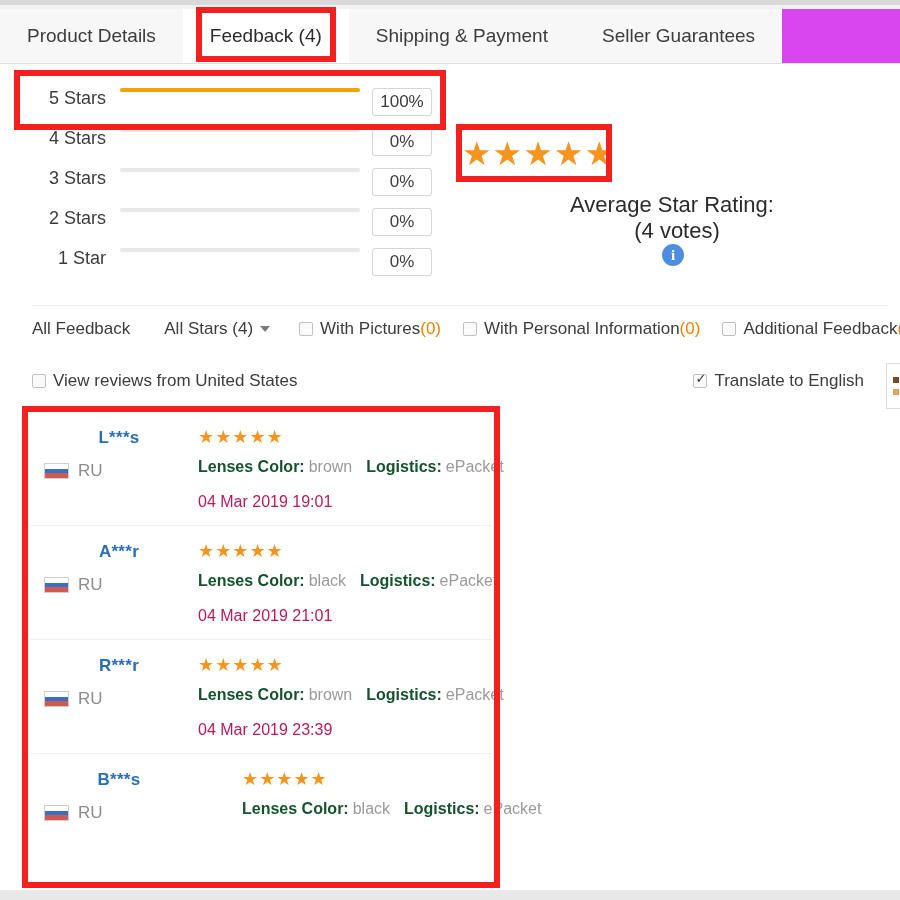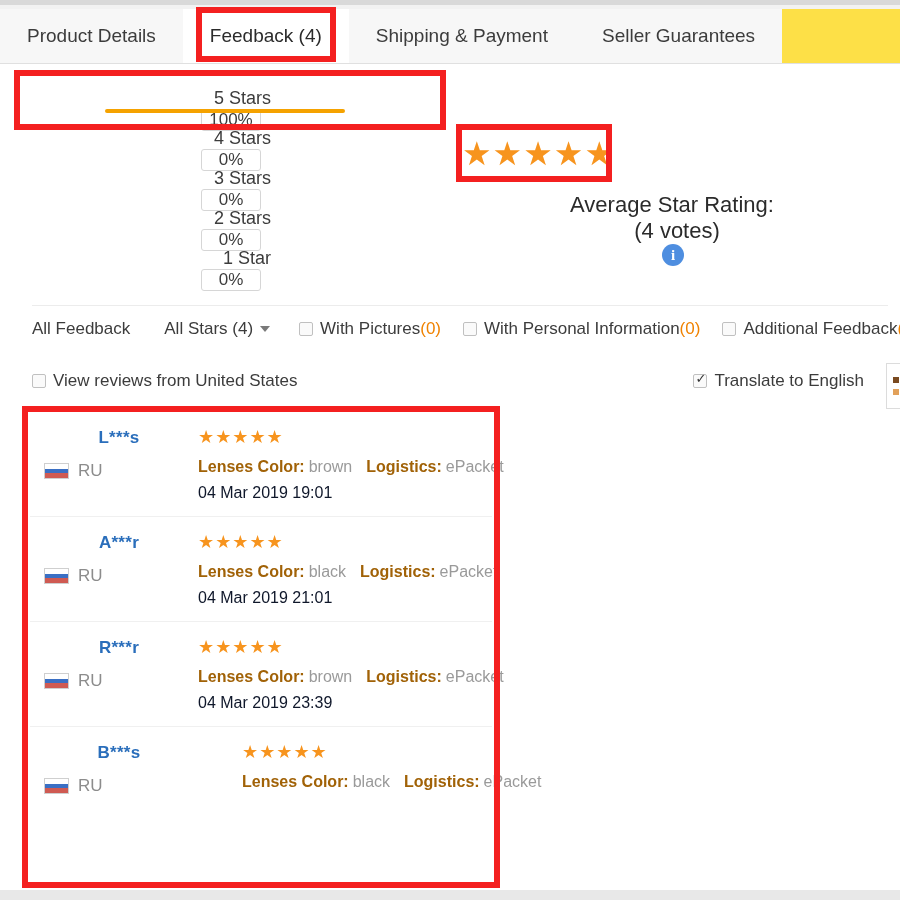--- a/index.html
+++ b/index.html
@@ -31,21 +31,21 @@
     left: 0; top: 5px;
     width: 900px; height: 4px;
     background: #f2f2f2;
   }
 
   
   .tabbar {
     position: absolute;
     left: 0; top: 9px;
     width: 900px; height: 55px;
-    background: #fde047;
+    background: #d946ef;
     border-bottom: 1px solid #e0e0e0;
   }
   .tabs {
     display: flex;
     align-items: stretch;
     height: 100%;
   }
   .tab {
     display: flex;
     align-items: center;
@@ -76,23 +76,21 @@
 
   
   .breakdown {
     position: absolute;
     left: 0; top: 64px;
     width: 450px;
     padding: 24px 0 10px 0;
   }
   .brow {
     display: flex;
-    align-items: center;
     height: 40px;
-    flex-direction: column;
   }
   .brow-label {
     width: 120px;
     text-align: right;
     padding-right: 14px;
     font-size: 18px;
     color: #3c3c3c;
     white-space: nowrap;
   }
   .brow-track {
@@ -327,27 +325,27 @@
   }
   .rv-stars .star {
     font-size: 18px;
     color: #f7941e;
   }
   .rv-attrs {
     margin-top: 12px;
     font-size: 16px;
     white-space: nowrap;
   }
-  .attr-key { color: #a16207; font-weight: bold; }
+  .attr-key { color: #14532d; font-weight: bold; }
   .attr-val { color: #9a9a9a; margin-left: 4px; }
   .attr-gap { display: inline-block; width: 14px; }
   .rv-date {
-    margin-top: 8px;
+    margin-top: 17px;
     font-size: 16px;
-    color: #0f172a;
+    color: #be185d;
   }
 
   
   .bottom-strip {
     position: absolute;
     left: 0; top: 890px;
     width: 900px; height: 10px;
     background: #e8e8e8;
   }
 </style>

